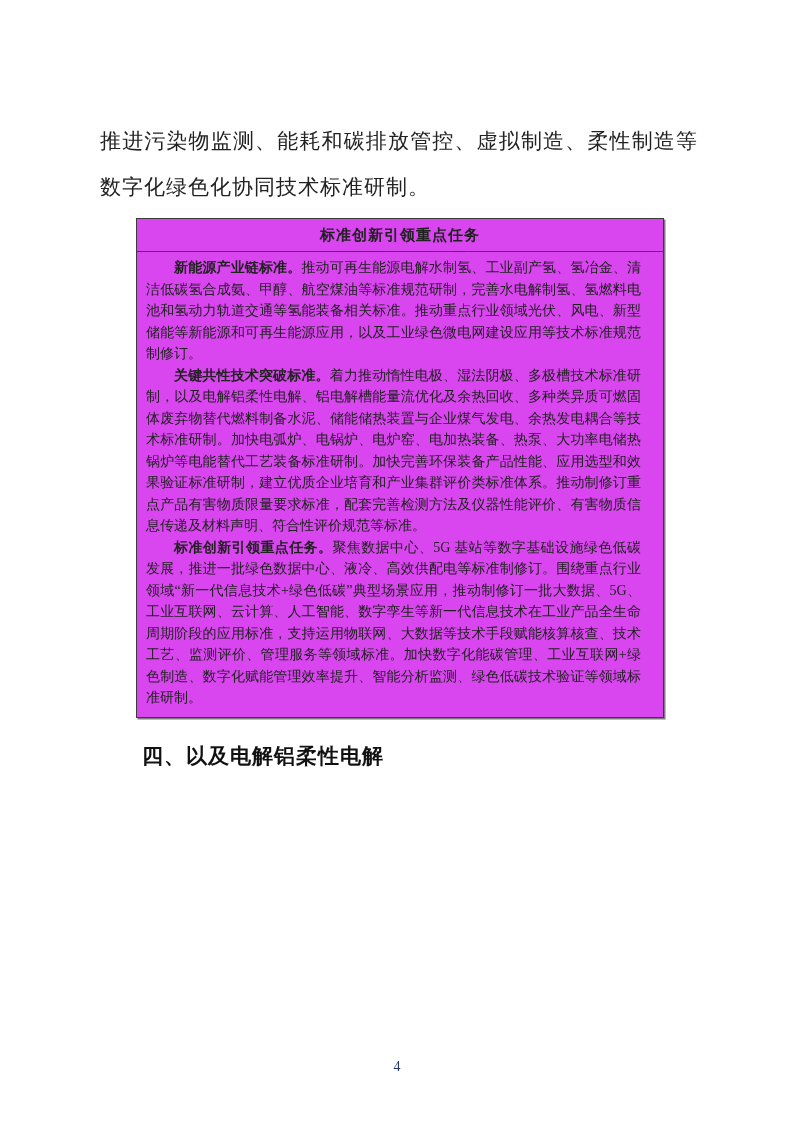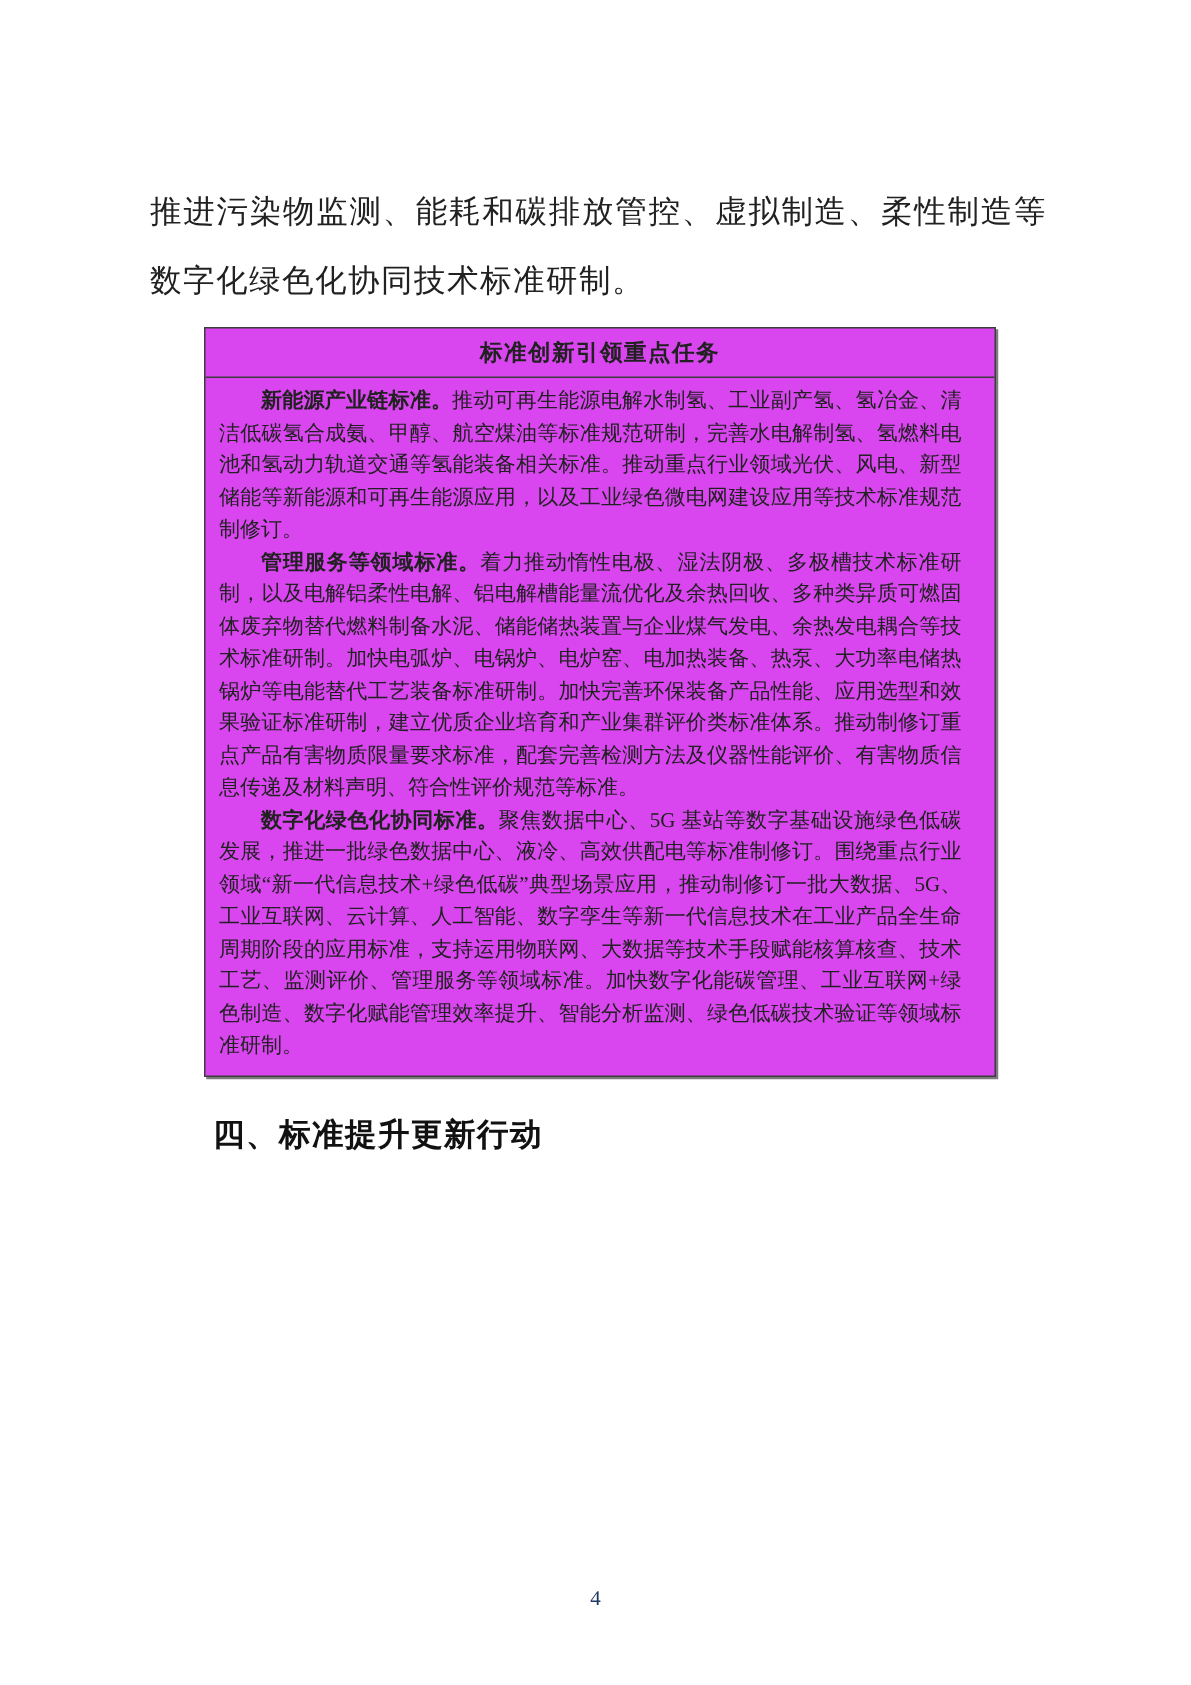--- a/index.html
+++ b/index.html
@@ -101,23 +101,23 @@
 <body>
 
 <div class="page">
 
   <p class="intro">推进污染物监测、能耗和碳排放管控、虚拟制造、柔性制造等数字化绿色化协同技术标准研制。</p>
 
   <div class="task-box">
     <div class="task-box-title">标准创新引领重点任务</div>
     <div class="task-box-body">
       <p><span class="lead">新能源产业链标准。</span><span>推动可再生能源电解水制氢、工业副产氢、氢冶金、清洁低碳氢合成氨、甲醇、航空煤油等标准规范研制，完善水电解制氢、氢燃料电池和氢动力轨道交通等氢能装备相关标准。推动重点行业领域光伏、风电、新型储能等新能源和可再生能源应用，以及工业绿色微电网建设应用等技术标准规范制修订。</span></p>
-      <p><span class="lead">管理服务等领域标准。</span><span>着力推动惰性电极、湿法阴极、多极槽技术标准研制，以及电解铝柔性电解、铝电解槽能量流优化及余热回收、多种类异质可燃固体废弃物替代燃料制备水泥、储能储热装置与企业煤气发电、余热发电耦合等技术标准研制。加快电弧炉、电锅炉、电炉窑、电加热装备、热泵、大功率电储热锅炉等电能替代工艺装备标准研制。加快完善环保装备产品性能、应用选型和效果验证标准研制，建立优质企业培育和产业集群评价类标准体系。推动制修订重点产品有害物质限量要求标准，配套完善检测方法及仪器性能评价、有害物质信息传递及材料声明、符合性评价规范等标准。</span></p>
-      <p><span class="lead">数字化绿色化协同标准。</span><span>聚焦数据中心、5G 基站等数字基础设施绿色低碳发展，推进一批绿色数据中心、液冷、高效供配电等标准制修订。围绕重点行业领域“新一代信息技术+绿色低碳”典型场景应用，推动制修订一批大数据、5G、工业互联网、云计算、人工智能、数字孪生等新一代信息技术在工业产品全生命周期阶段的应用标准，支持运用物联网、大数据等技术手段赋能核算核查、技术工艺、监测评价、管理服务等领域标准。加快数字化能碳管理、工业互联网+绿色制造、数字化赋能管理效率提升、智能分析监测、绿色低碳技术验证等领域标准研制。</span></p>
+      <p><span class="lead">关键共性技术突破标准。</span><span>着力推动惰性电极、湿法阴极、多极槽技术标准研制，以及电解铝柔性电解、铝电解槽能量流优化及余热回收、多种类异质可燃固体废弃物替代燃料制备水泥、储能储热装置与企业煤气发电、余热发电耦合等技术标准研制。加快电弧炉、电锅炉、电炉窑、电加热装备、热泵、大功率电储热锅炉等电能替代工艺装备标准研制。加快完善环保装备产品性能、应用选型和效果验证标准研制，建立优质企业培育和产业集群评价类标准体系。推动制修订重点产品有害物质限量要求标准，配套完善检测方法及仪器性能评价、有害物质信息传递及材料声明、符合性评价规范等标准。</span></p>
+      <p><span class="lead">标准创新引领重点任务。</span><span>聚焦数据中心、5G 基站等数字基础设施绿色低碳发展，推进一批绿色数据中心、液冷、高效供配电等标准制修订。围绕重点行业领域“新一代信息技术+绿色低碳”典型场景应用，推动制修订一批大数据、5G、工业互联网、云计算、人工智能、数字孪生等新一代信息技术在工业产品全生命周期阶段的应用标准，支持运用物联网、大数据等技术手段赋能核算核查、技术工艺、监测评价、管理服务等领域标准。加快数字化能碳管理、工业互联网+绿色制造、数字化赋能管理效率提升、智能分析监测、绿色低碳技术验证等领域标准研制。</span></p>
     </div>
   </div>
 
-  <h2 class="section-heading">四、标准提升更新行动</h2>
+  <h2 class="section-heading">四、以及电解铝柔性电解</h2>
 
 
   <div class="page-footer">4</div>
 
 </div>
 
 </body></html>

